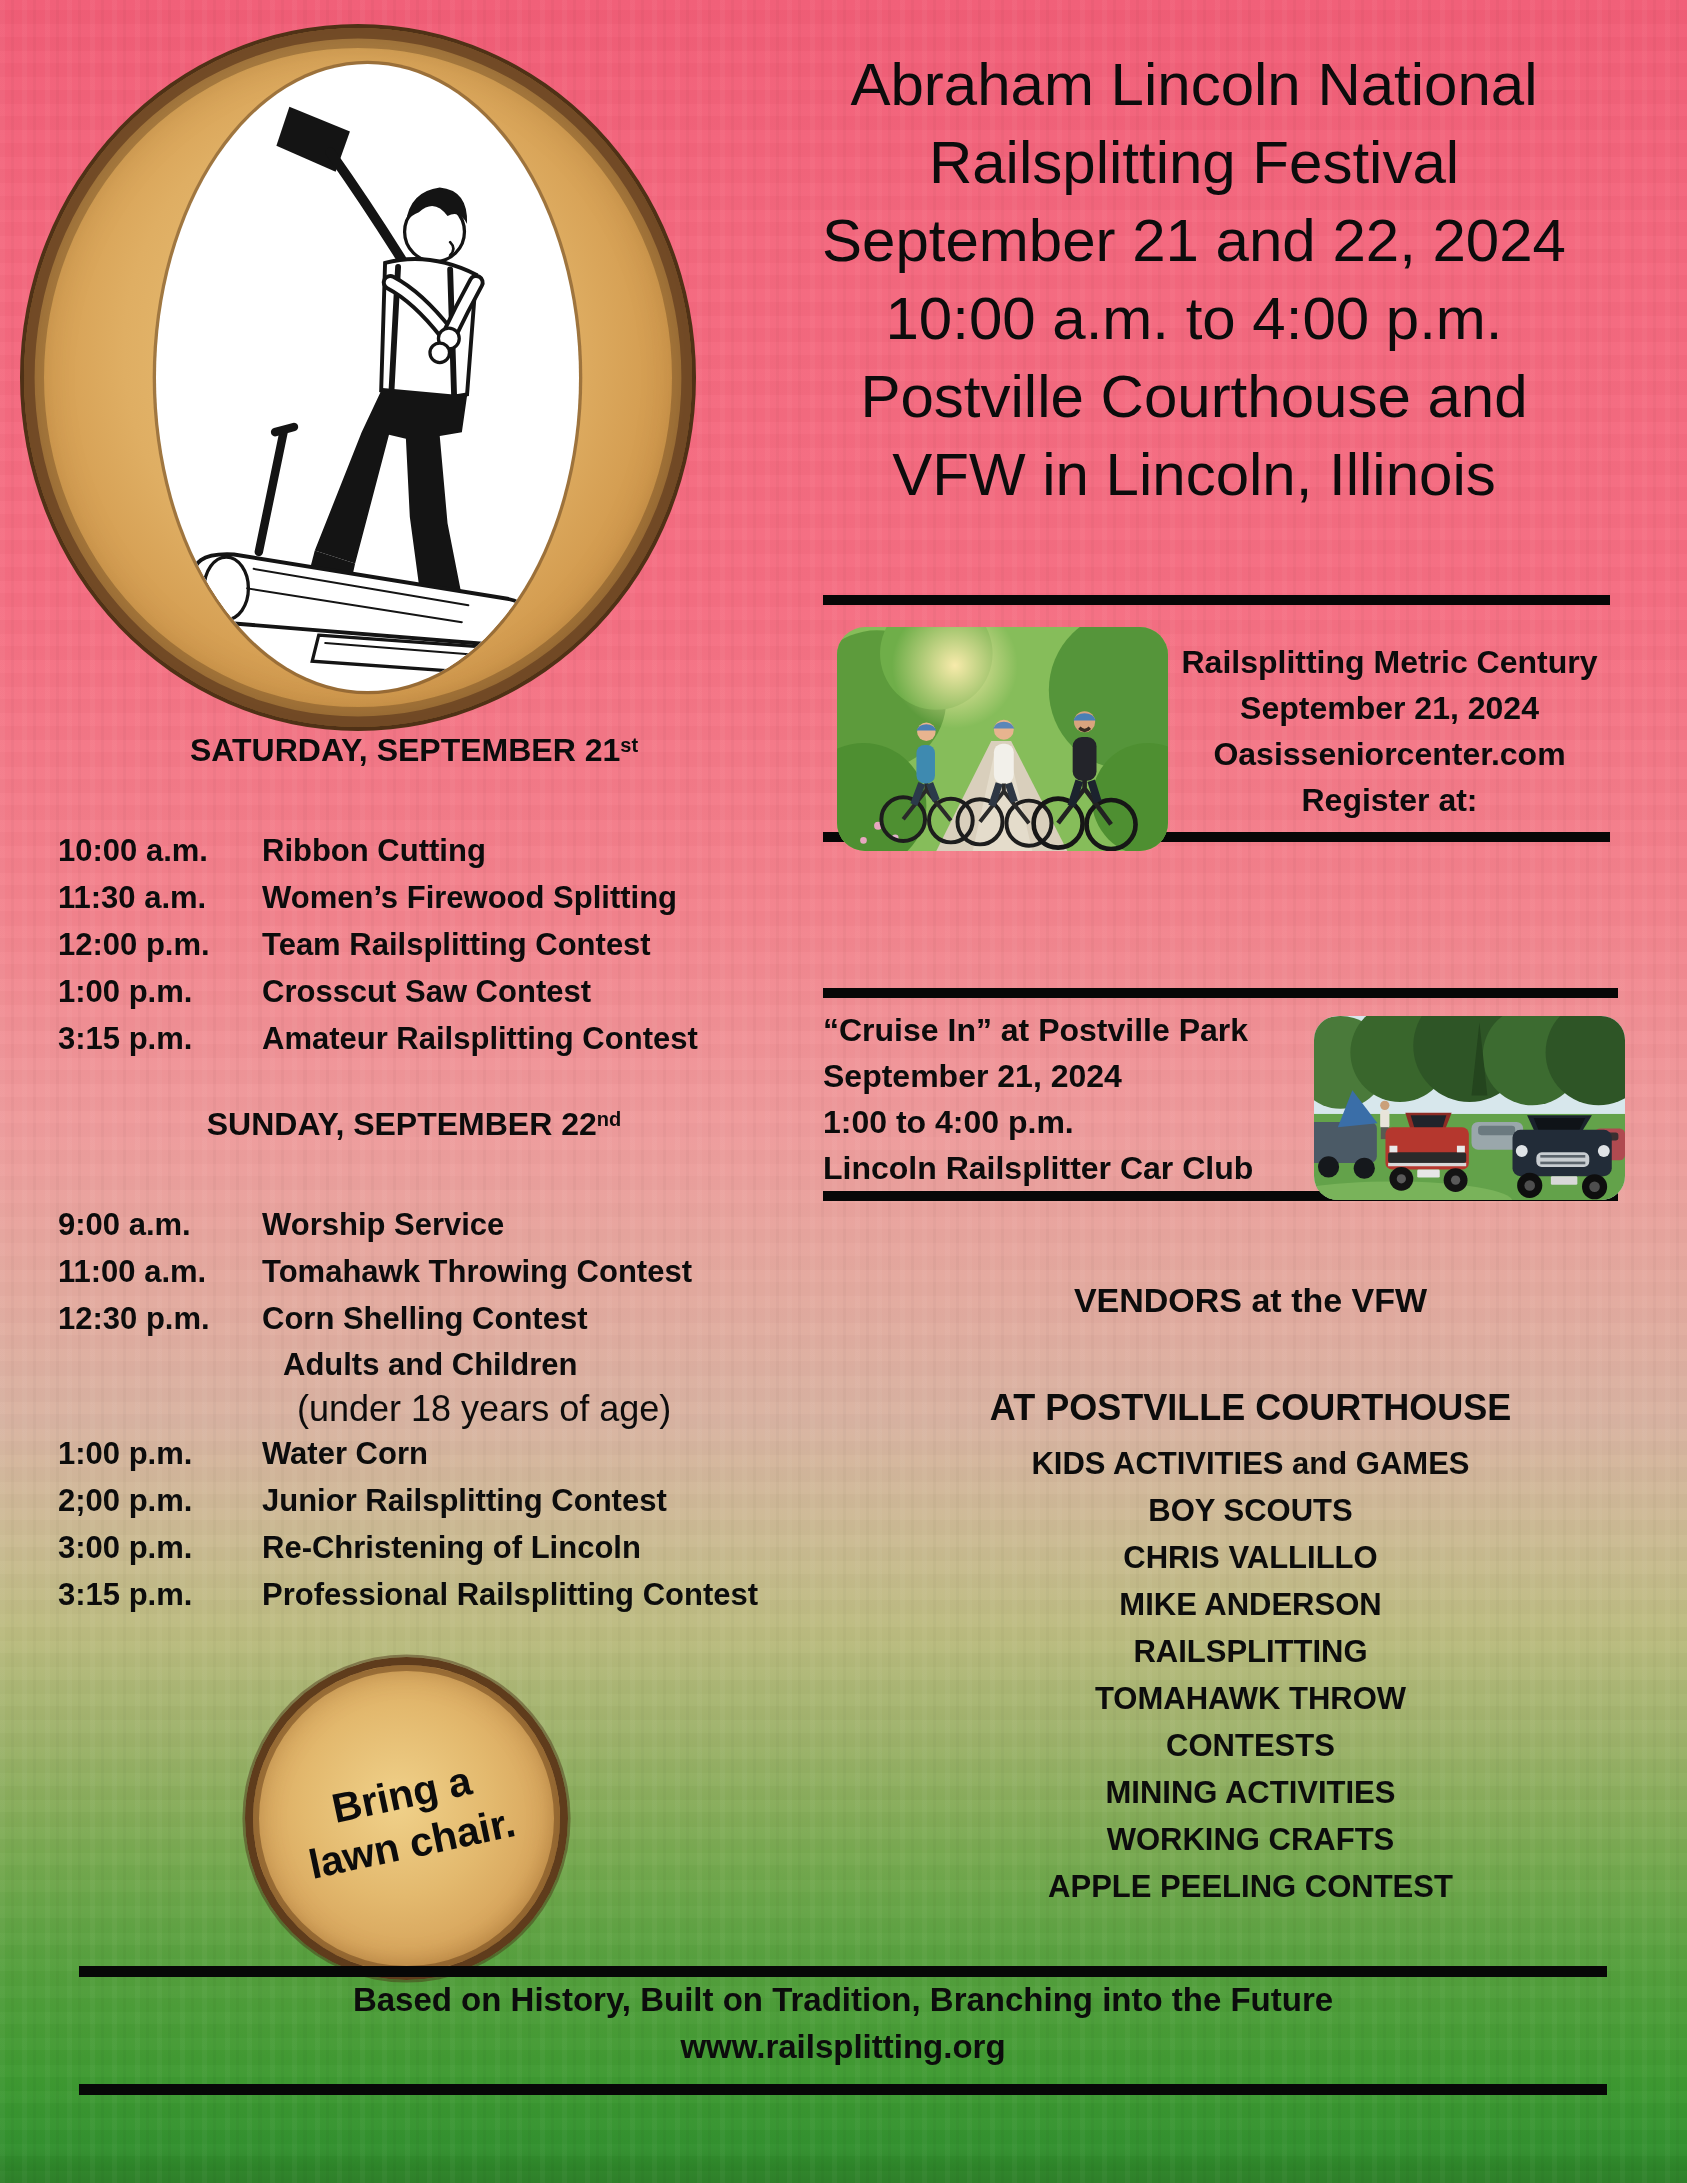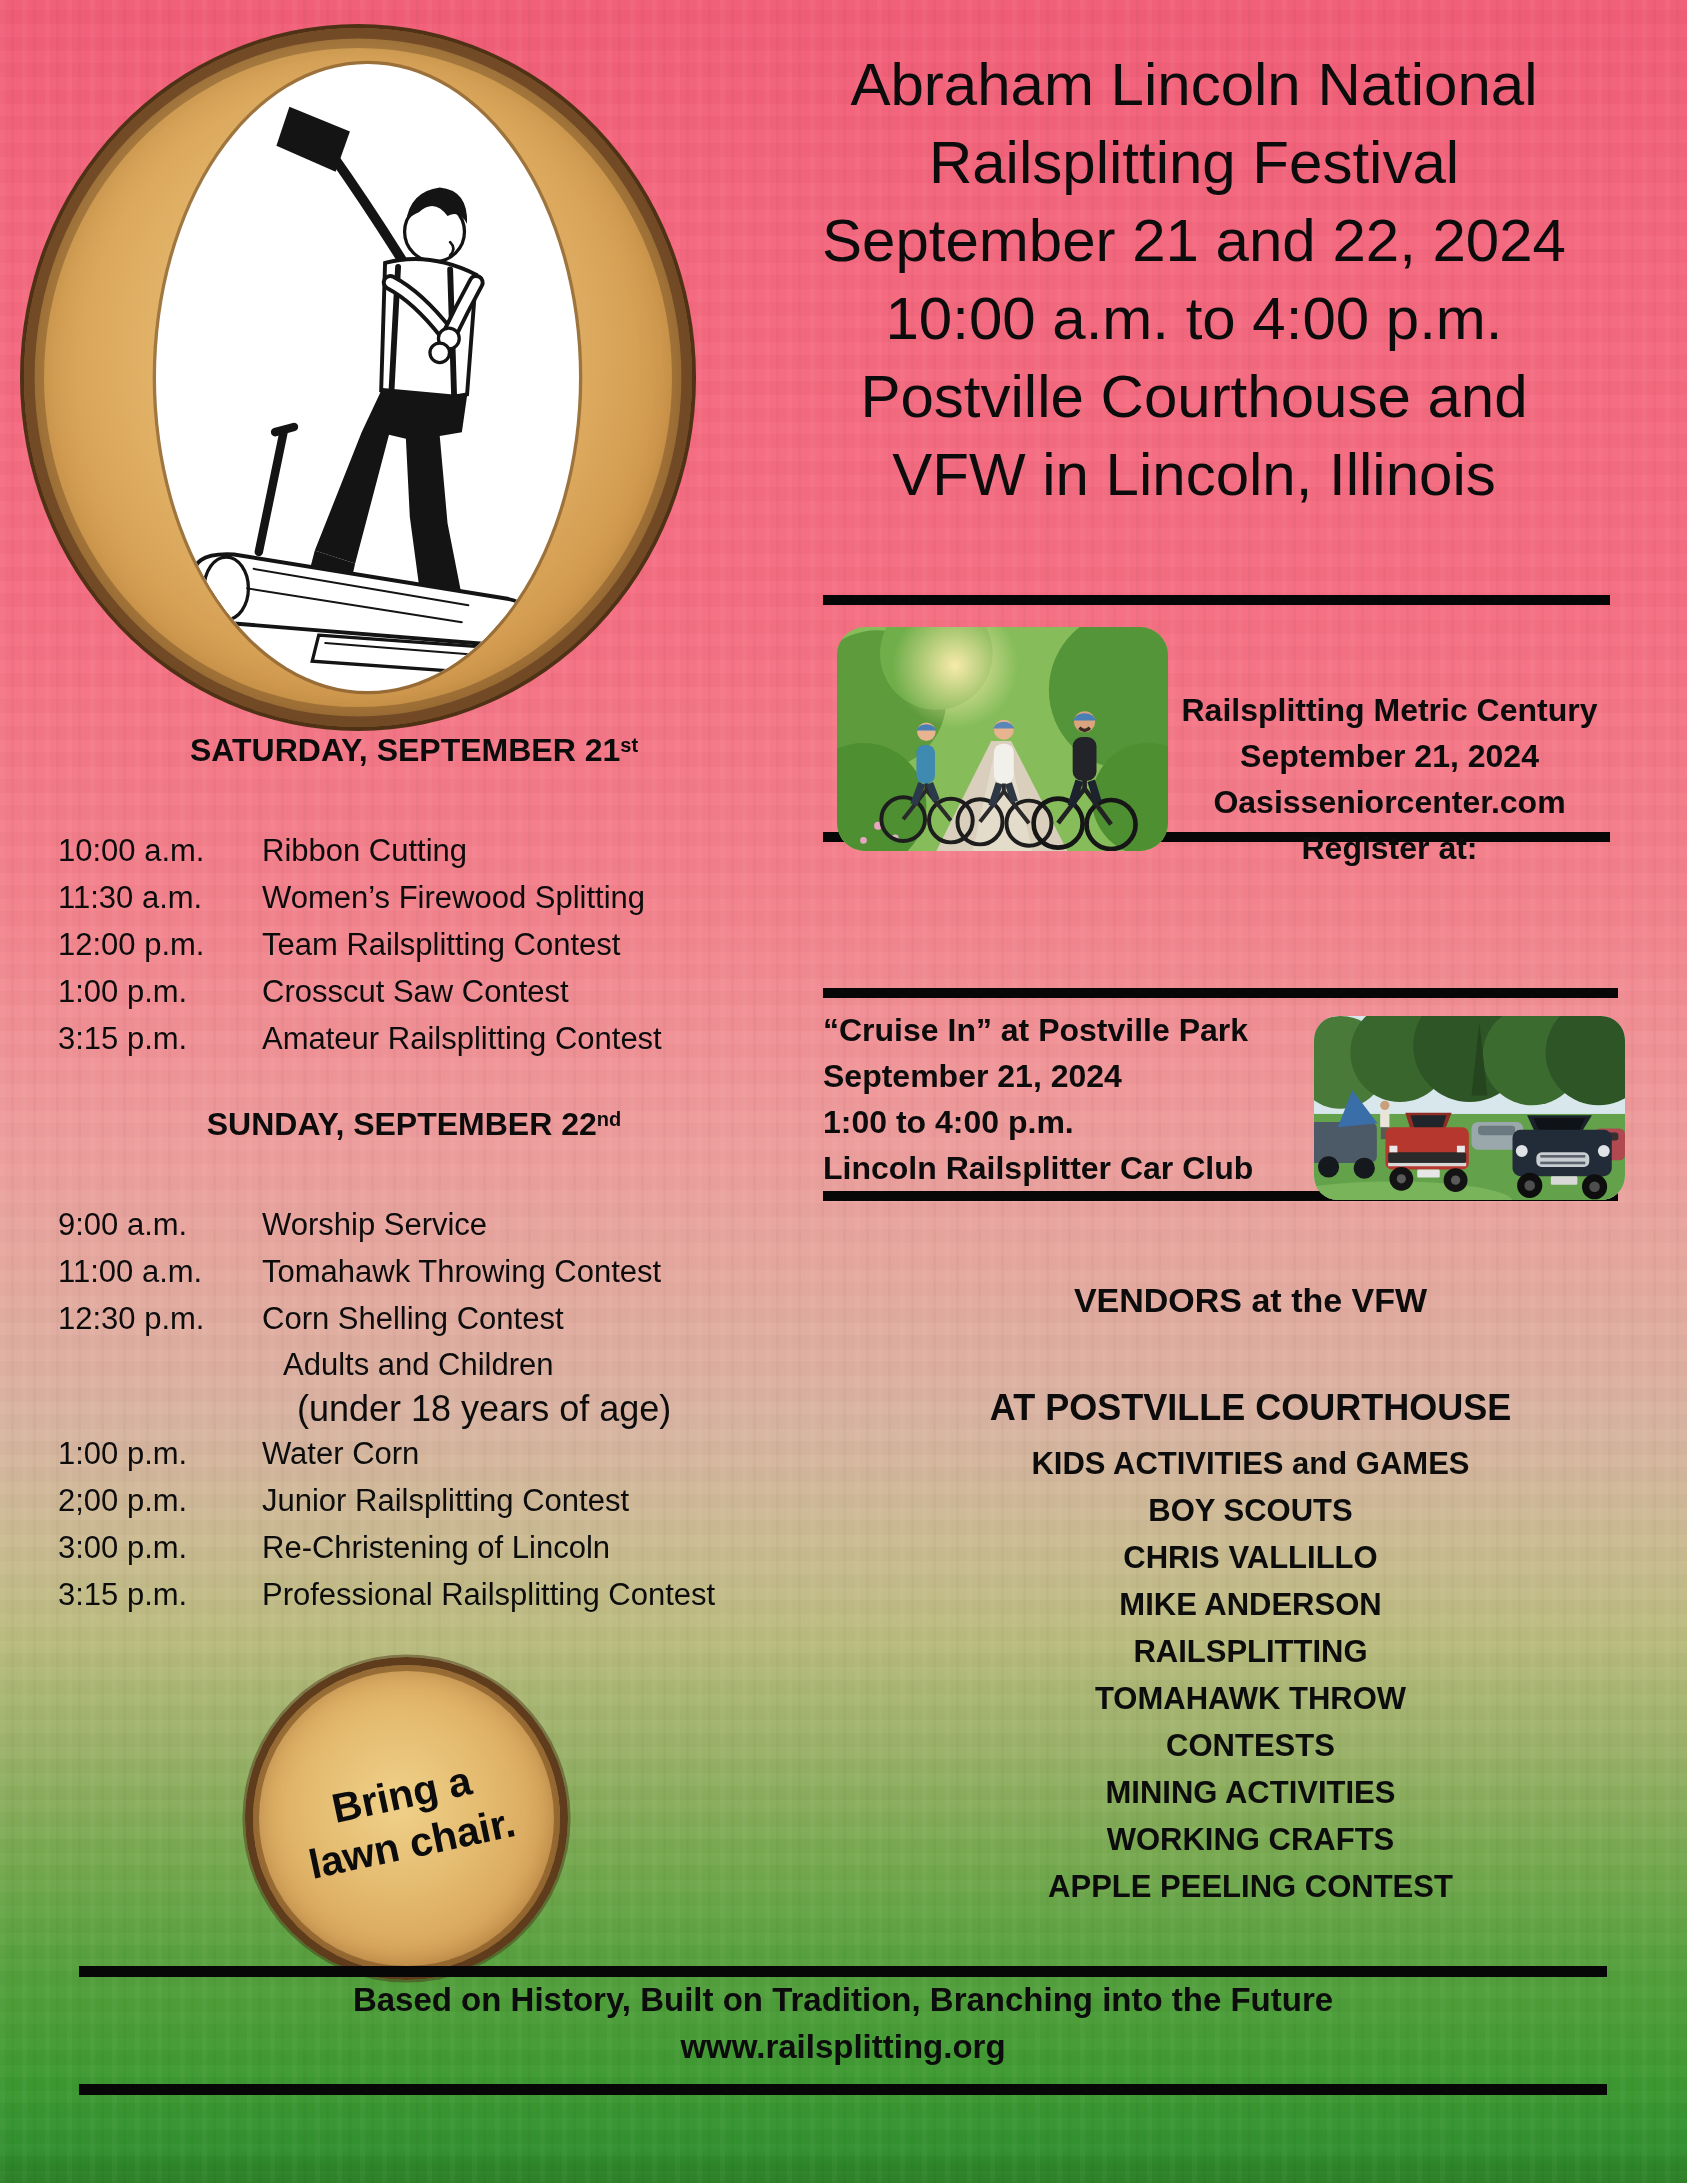--- a/index.html
+++ b/index.html
@@ -32,26 +32,26 @@
     border-radius:50%;overflow:hidden;box-shadow:0 0 0 3.3px rgba(95,61,28,.5);
   }
   .wood-badge svg{width:100%;height:100%;display:block;}
   
   .title-block{left:754px;top:46px;width:880px;text-align:center;z-index:1;
     font-size:60px;line-height:78px;font-weight:400;letter-spacing:0px;}
   
   .sched-heading{width:728px;left:50px;text-align:center;font-weight:700;font-size:32px;z-index:1;}
   .sup{font-size:20px;vertical-align:9.3px;font-weight:700;}
   .sched{left:58px;width:801px;z-index:1;}
-  .srow{display:flex;align-items:center;height:47px;font-weight:400;font-size:31px;}
+  .srow{display:flex;align-items:center;height:47px;font-weight:700;font-size:31px;}
   .srow .time{width:204px;flex:none;}
   .srow.sub{padding-left:225px;height:46px;}
   .srow.subsmall{padding-left:239px;height:42px;font-size:36px;font-weight:400;}
   
-  .metric-text{left:1171px;top:639px;width:437px;text-align:center;font-weight:700;font-size:32px;line-height:46px;z-index:1;white-space:nowrap;margin-top:48px;}
+  .metric-text{left:1171px;top:639px;width:437px;text-align:center;font-weight:700;font-size:32px;line-height:46px;z-index:1;white-space:nowrap;}
   .cruise-text{left:823px;top:1007px;width:490px;font-weight:700;font-size:32px;line-height:46px;z-index:1;white-space:nowrap;}
   .photo{position:absolute;overflow:hidden;z-index:3;}
   .photo svg{display:block;width:100%;height:100%;}
   .photo-cyclists{left:837px;top:627px;width:331px;height:224px;border-radius:28px;}
   .photo-cars{left:1314px;top:1016px;width:311px;height:184px;border-radius:24px;}
   .vendors-vfw{left:827px;top:1281px;width:847px;text-align:center;font-weight:700;font-size:34px;z-index:1;}
   .vendors-ch{left:827px;top:1387px;width:847px;text-align:center;font-weight:700;font-size:36px;z-index:1;}
   .vendors-list{left:827px;top:1440px;width:847px;z-index:1;}
   .v-item{height:47px;display:flex;align-items:center;justify-content:center;font-weight:700;font-size:31px;}
   

